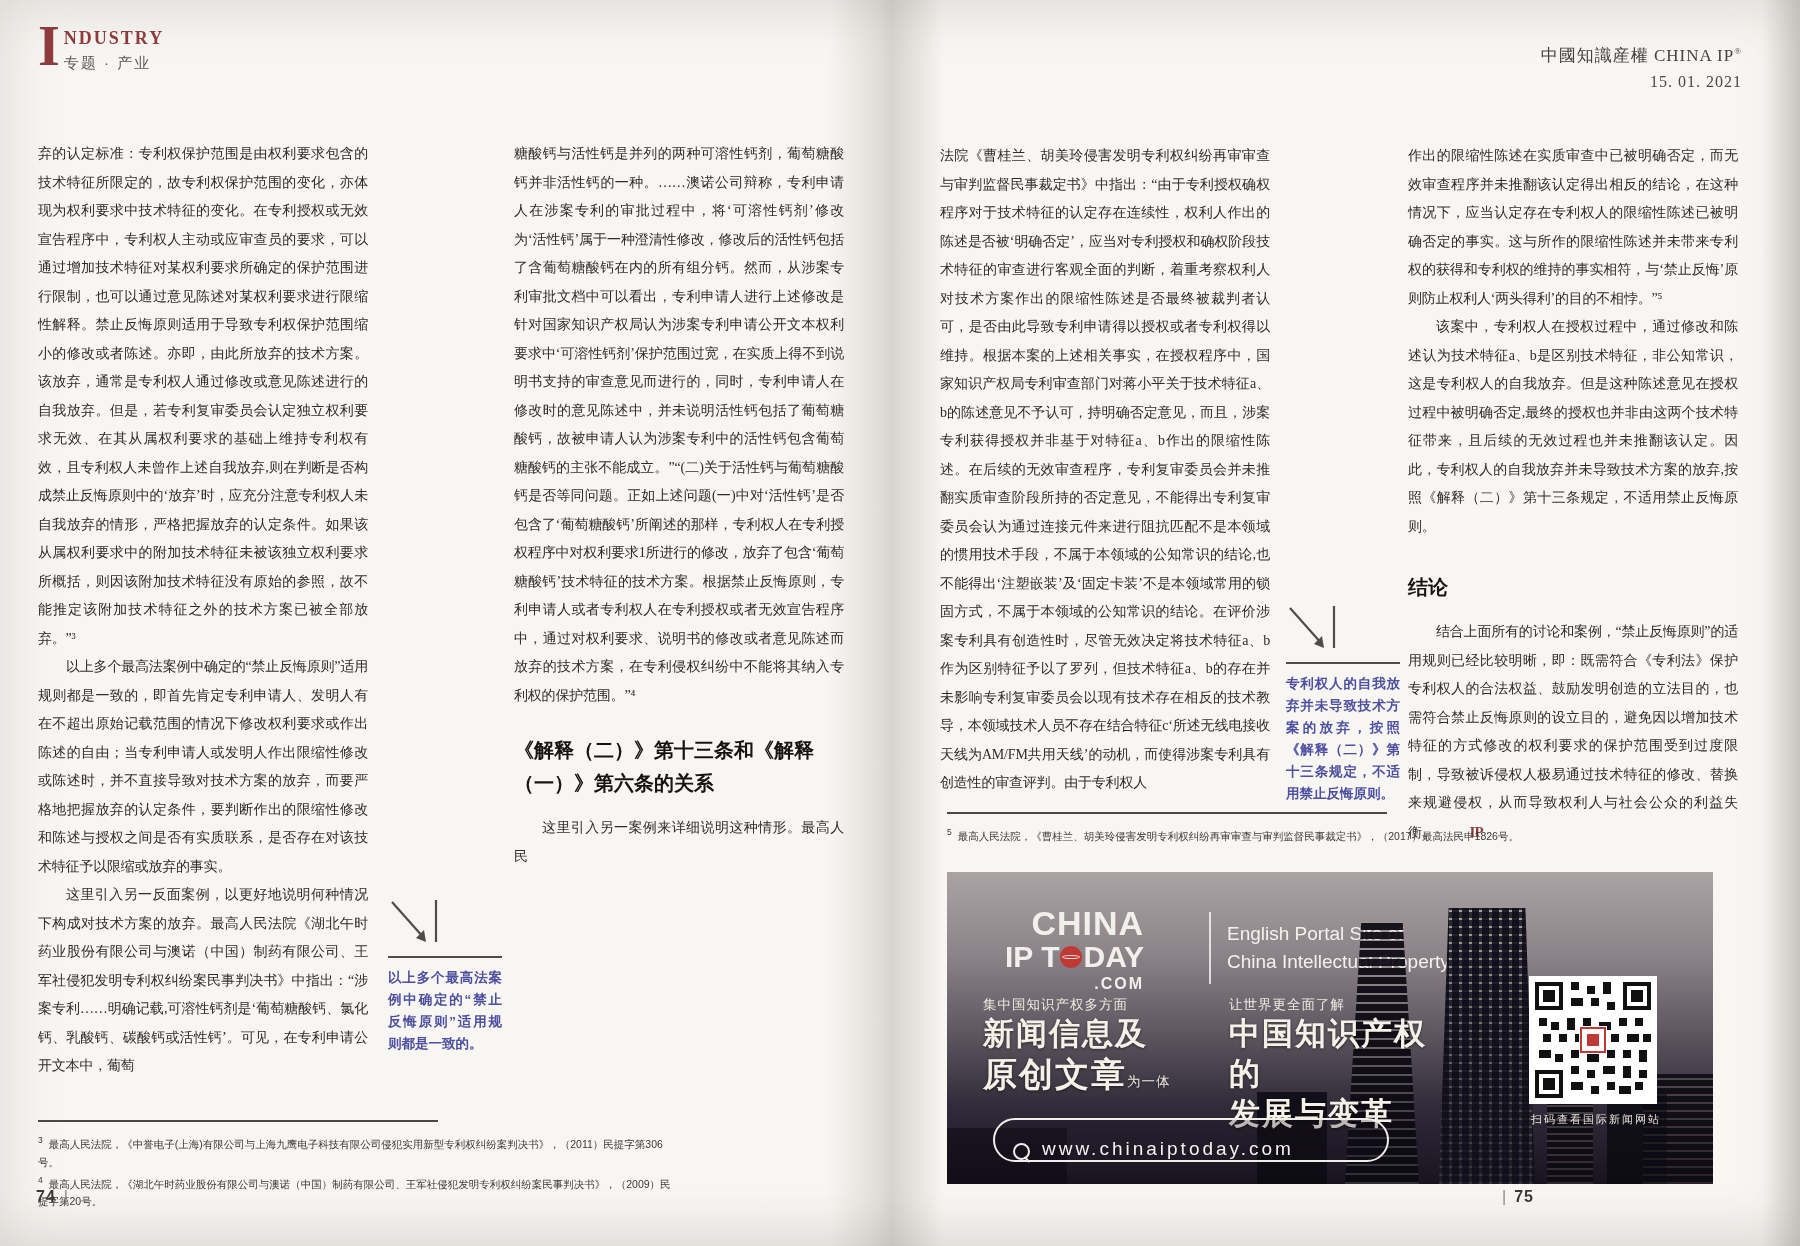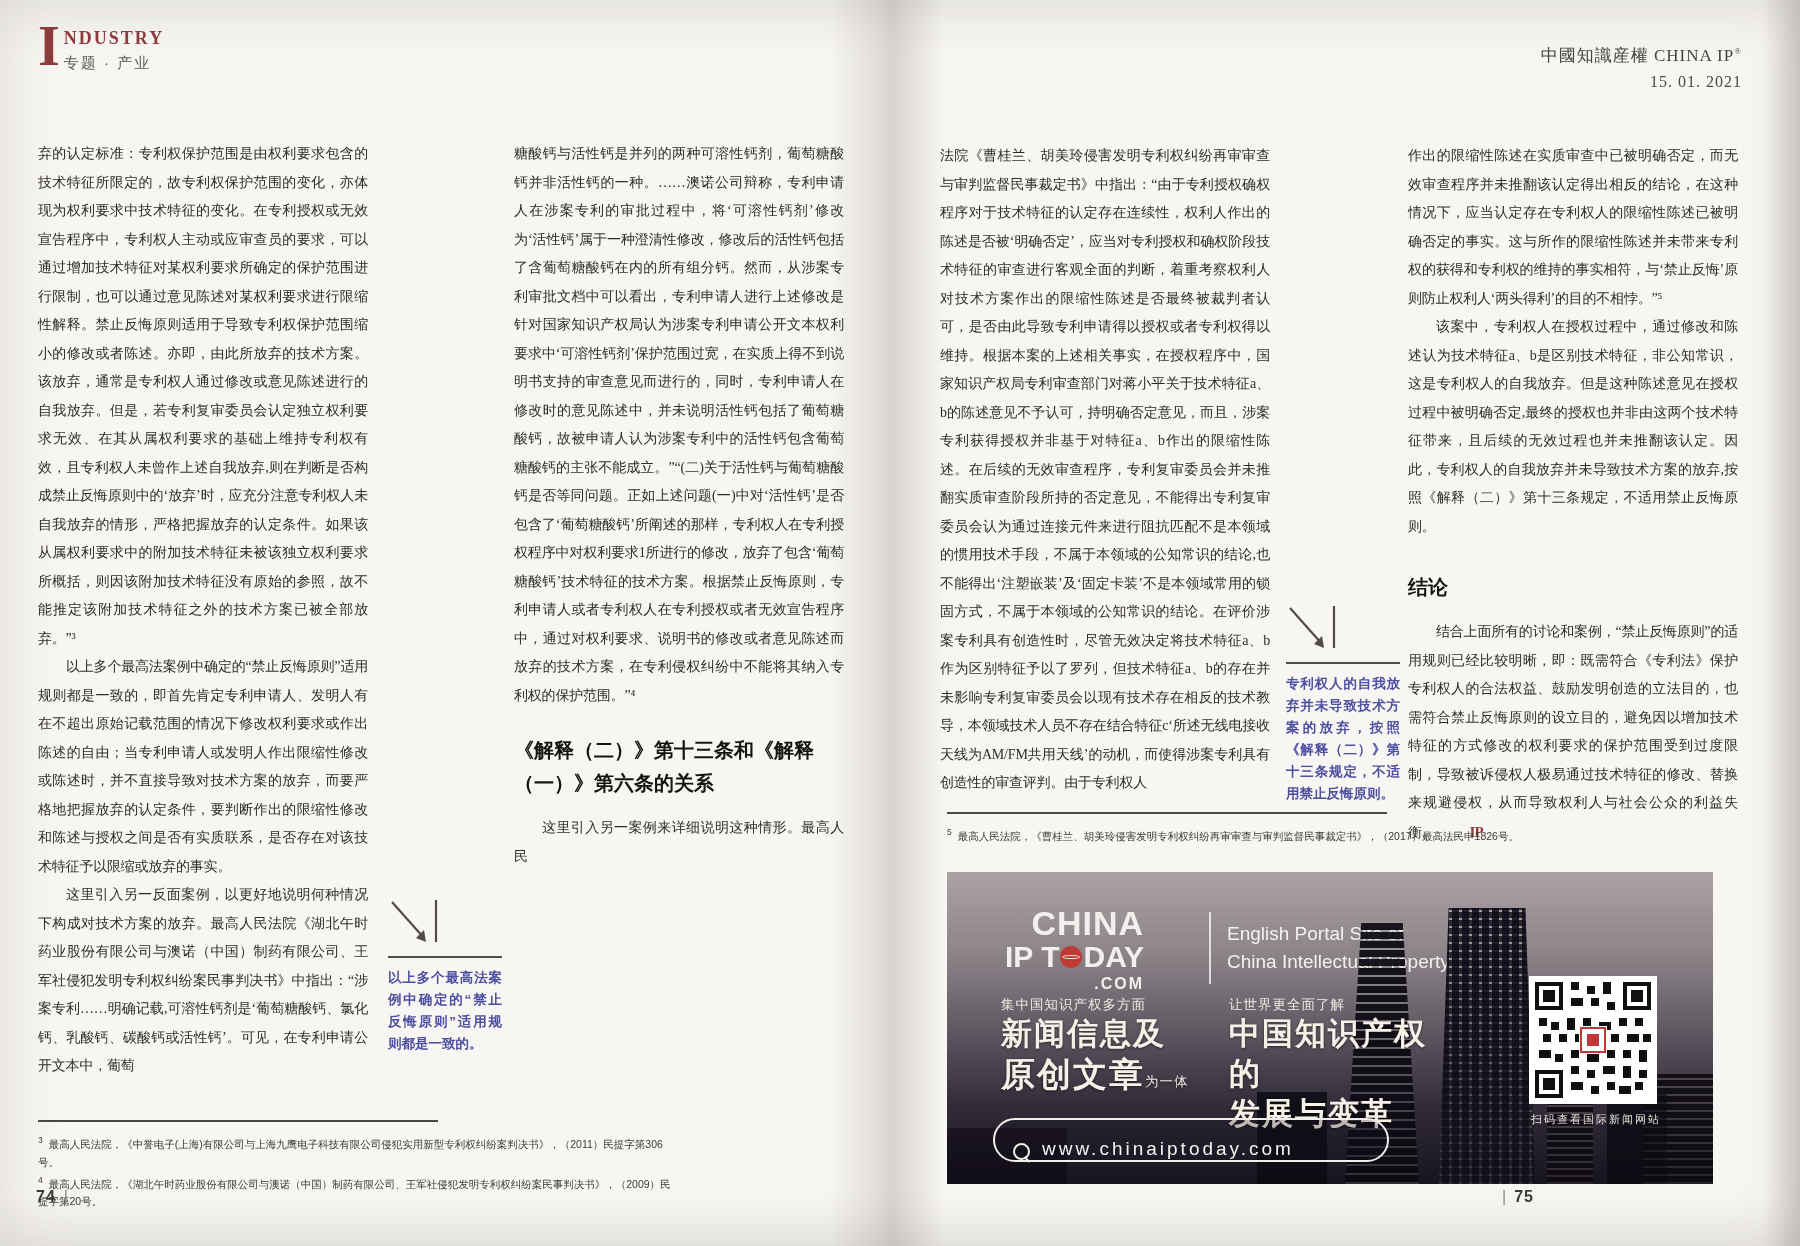--- a/index.html
+++ b/index.html
@@ -64,21 +64,21 @@
     font-family:"Liberation Sans","DejaVu Sans",sans-serif;color:#f2f0ec;}
   .ad-logo{position:absolute;left:58px;top:34px;text-align:right;line-height:1;}
   .ad-logo-l1{font-size:34px;font-weight:bold;letter-spacing:1px;}
   .ad-logo-l2{font-size:30px;font-weight:bold;margin-top:2px;display:flex;align-items:center;justify-content:flex-end;}
   .globe{display:inline-block;width:22px;height:22px;border-radius:50%;background:#c03a35;position:relative;margin:0 1px;}
   .globe::after{content:"";position:absolute;left:2px;top:9px;width:18px;height:4px;border-radius:50%;border:1.5px solid rgba(255,255,255,.85);box-sizing:border-box;}
   .ad-logo-l3{font-size:16px;font-weight:bold;letter-spacing:2px;margin-top:4px;}
   .ad-divider{position:absolute;left:262px;top:40px;width:2px;height:72px;background:rgba(255,255,255,.75);}
   .ad-tagline{position:absolute;left:280px;top:48px;font-size:19px;line-height:28px;color:#f4f2ee;}
   .ad-block{position:absolute;top:124px;z-index:3;}
-  .ad-block-left{left:54px;width:215px;}
+  .ad-block-left{left:36px;width:215px;}
   .ad-block-right{left:282px;width:220px;}
   .ad-small{font-size:13.5px;color:#efe9df;letter-spacing:1px;}
   .ad-big{font-size:31px;font-weight:bold;color:#f6f1e7;letter-spacing:2px;line-height:40px;text-shadow:0 1px 3px rgba(0,0,0,.5);}
   .ad-big2{font-size:34px;}
   .ad-inline-small{font-size:13.5px;font-weight:normal;letter-spacing:1px;color:#efe9df;}
   .pill{position:absolute;left:46px;bottom:22px;width:356px;height:40px;border:2px solid #f0eee9;border-radius:24px;
     display:flex;align-items:flex-end;padding:0 18px;z-index:4;background:rgba(20,16,26,.25);}
   .mag{width:13px;height:13px;border:2px solid #f0eee9;border-radius:50%;position:relative;margin-right:12px;flex:none;}
   .mag::after{content:"";position:absolute;left:11px;top:11px;width:2px;height:7px;background:#f0eee9;transform:rotate(-45deg);}
   .pill-url{font-size:19px;letter-spacing:3px;color:#f4f2ee;}

